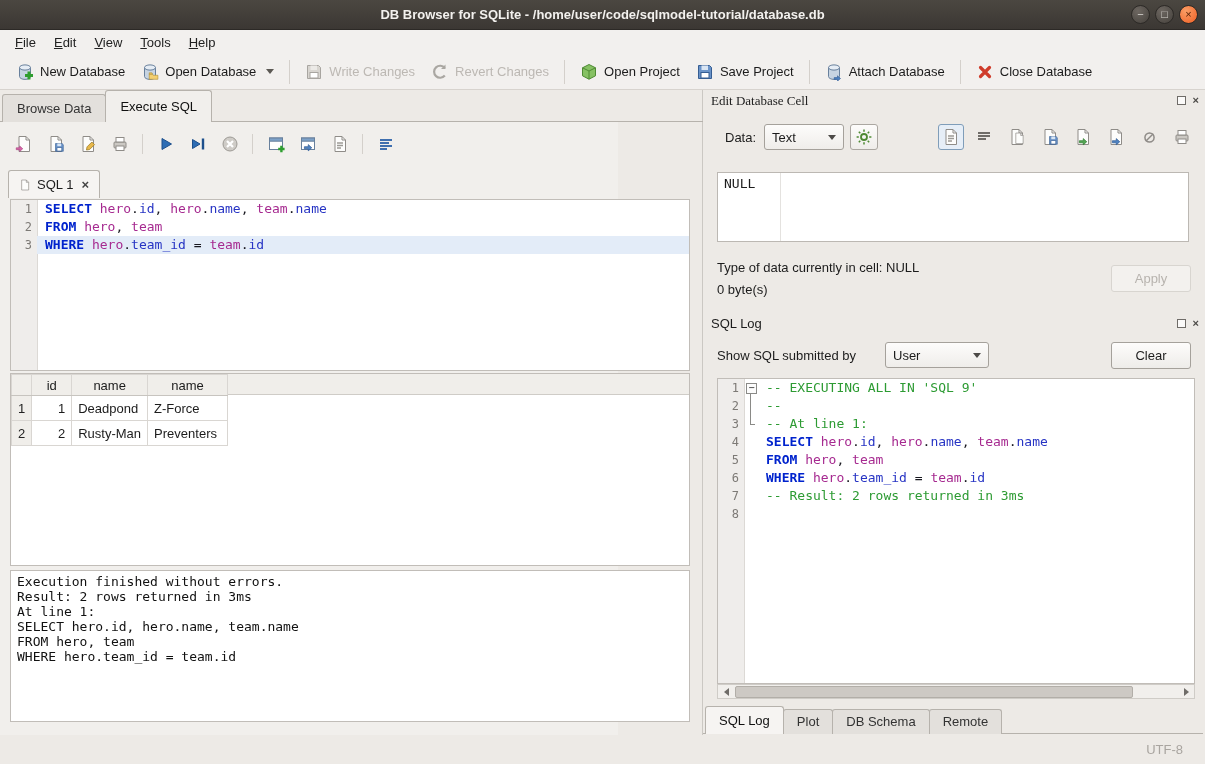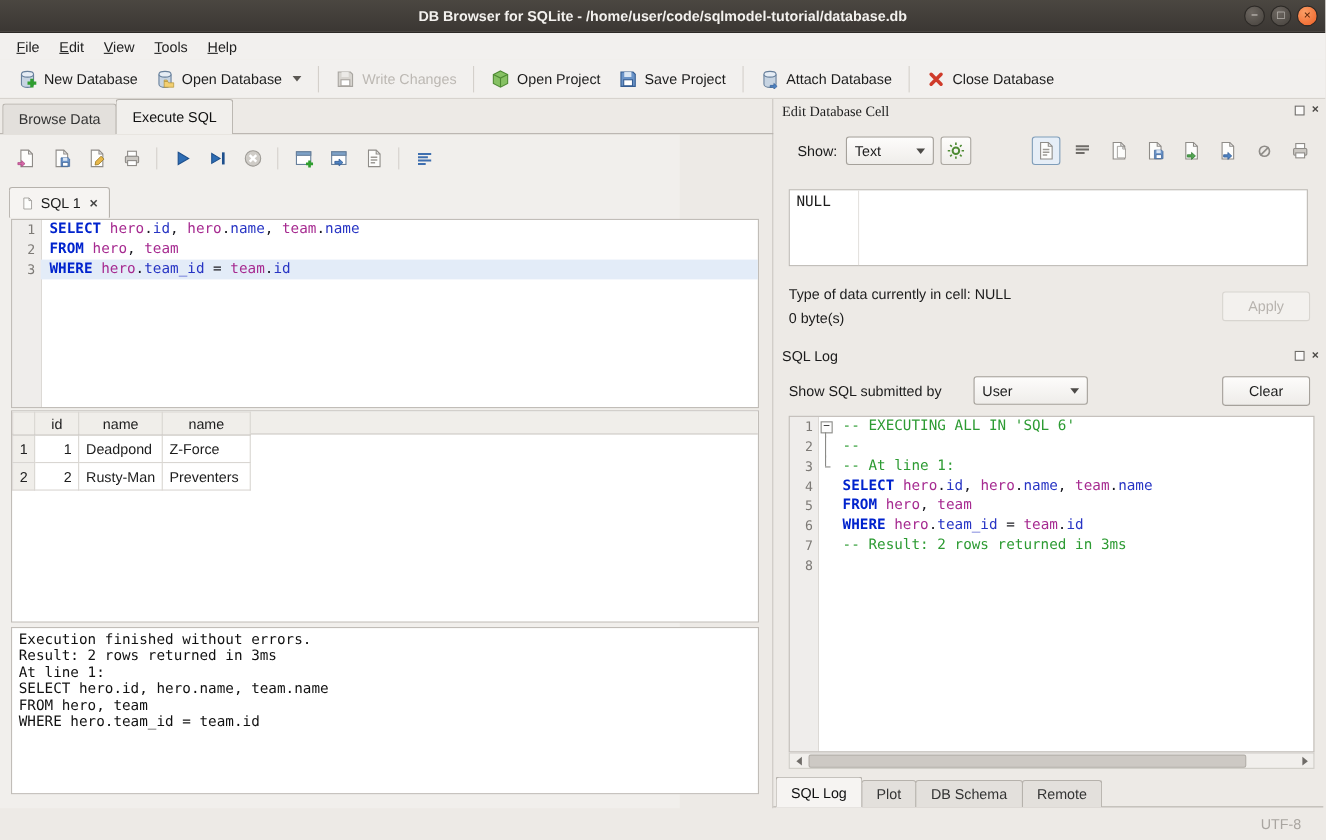--- a/index.html
+++ b/index.html
@@ -270,20 +270,28 @@
   </div>
   <div class="tsep"></div>
   <div class="tbtn disabled">
     <span class="ticon">
         <svg width="18" height="18">
           <use href="#s-floppy-gray"></use>
         </svg>
       </span>
     <span>Write Changes</span>
   </div>
+  <div class="tbtn disabled">
+    <span class="ticon">
+        <svg width="18" height="18">
+          <use href="#s-revert"></use>
+        </svg>
+      </span>
+    <span>Revert Changes</span>
+  </div>
   <div class="tsep"></div>
   <div class="tbtn">
     <span class="ticon">
         <svg width="18" height="18">
           <use href="#s-cube"></use>
         </svg>
       </span>
     <span>Open Project</span>
   </div>
   <div class="tbtn">
@@ -458,21 +466,21 @@
 
 <div class="right-panel">
 
   <div class="dock-title" style="top:3px;font-family:Liberation Serif, serif;">Edit Database Cell</div>
   <div class="dockbtns" style="right:6px;top:6px;">
     <span class="dockbtn-float"></span>
     <span class="dockbtn-close">×</span>
   </div>
 
   <div class="mode-row">
-    <span style="margin-right:8px;margin-left:8px;">Show:</span>
+    <span style="margin-right:8px;margin-left:8px;">Data:</span>
     <div class="combo" style="width:80px;">
       <span>Text</span>
       <span class="arr"></span>
     </div>
     <span class="sqbtn">
         <svg width="18" height="18">
           <use href="#s-gear"></use>
         </svg>
       </span>
     <div class="cell-icons">
@@ -548,21 +556,21 @@
   </div>
 
   <div class="filter-label">Show SQL submitted by</div>
   <div class="combo user-combo">
     <span>User</span>
     <span class="arr"></span>
   </div>
   <div class="btn clear-btn">Clear</div>
 
   <div class="codebox logbox" id="log-code">
-      <div class="crow"><span class="ln">1</span><span class="fold f-minus"></span><span class="codetext"><span class="tk-cm">-- EXECUTING ALL IN 'SQL 6'</span></span></div>
+      <div class="crow"><span class="ln">1</span><span class="fold f-minus"></span><span class="codetext"><span class="tk-cm">-- EXECUTING ALL IN 'SQL 9'</span></span></div>
       <div class="crow"><span class="ln">2</span><span class="fold f-bar"></span><span class="codetext"><span class="tk-cm">--</span></span></div>
       <div class="crow"><span class="ln">3</span><span class="fold f-end"></span><span class="codetext"><span class="tk-cm">-- At line 1:</span></span></div>
       <div class="crow"><span class="ln">4</span><span class="fold f-none"></span><span class="codetext"><span class="tk-kw">SELECT</span><span class="tk-pl"> </span><span class="tk-id">hero</span><span class="tk-pl">.</span><span class="tk-col">id</span><span class="tk-pl">, </span><span class="tk-id">hero</span><span class="tk-pl">.</span><span class="tk-col">name</span><span class="tk-pl">, </span><span class="tk-id">team</span><span class="tk-pl">.</span><span class="tk-col">name</span></span></div>
       <div class="crow"><span class="ln">5</span><span class="fold f-none"></span><span class="codetext"><span class="tk-kw">FROM</span><span class="tk-pl"> </span><span class="tk-id">hero</span><span class="tk-pl">, </span><span class="tk-id">team</span></span></div>
       <div class="crow"><span class="ln">6</span><span class="fold f-none"></span><span class="codetext"><span class="tk-kw">WHERE</span><span class="tk-pl"> </span><span class="tk-id">hero</span><span class="tk-pl">.</span><span class="tk-col">team_id</span><span class="tk-pl"> </span><span class="tk-op">=</span><span class="tk-pl"> </span><span class="tk-id">team</span><span class="tk-pl">.</span><span class="tk-col">id</span></span></div>
       <div class="crow"><span class="ln">7</span><span class="fold f-none"></span><span class="codetext"><span class="tk-cm">-- Result: 2 rows returned in 3ms</span></span></div>
       <div class="crow"><span class="ln">8</span><span class="fold f-none"></span><span class="codetext"><span class="tk-pl"></span></span></div>
     </div>
 
   <div class="hscroll">

